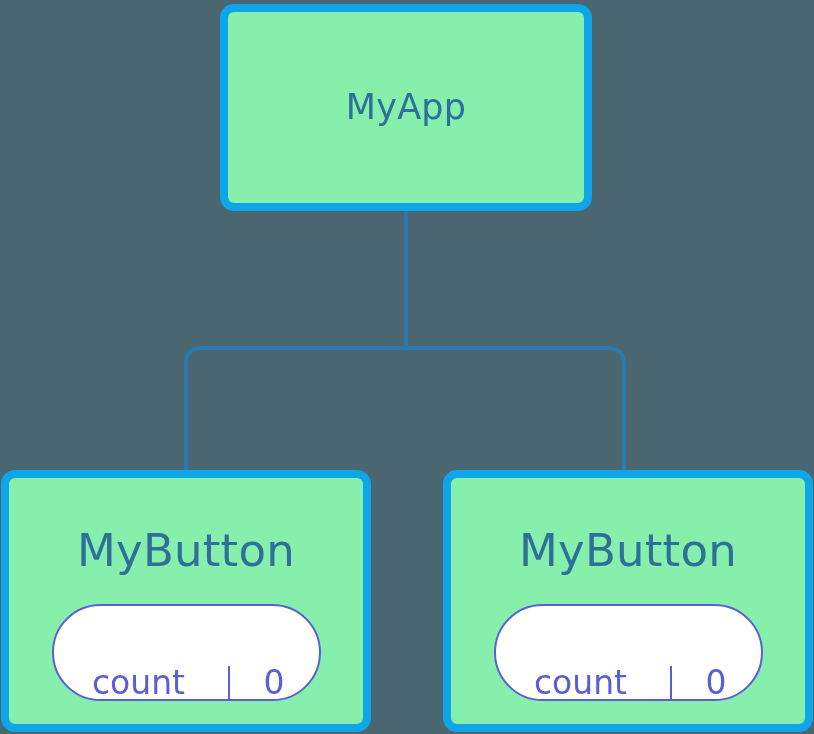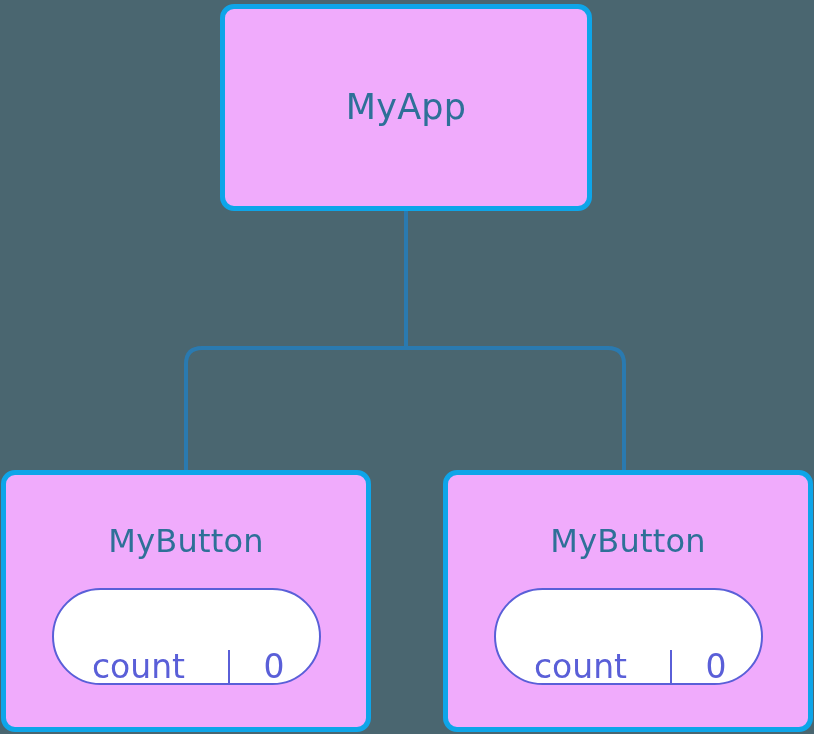--- a/index.html
+++ b/index.html
@@ -22,22 +22,22 @@
     left: 0;
     top: 0;
     width: 814px;
     height: 734px;
   }
 
   
   .node {
     position: absolute;
     box-sizing: border-box;
-    background: #f0abfc;
-    border: 5px solid #0ea5e9;
+    background: #86efac;
+    border: 8px solid #0ea5e9;
     border-radius: 14px;
     display: flex;
     flex-direction: column;
     align-items: center;
   }
 
   .node-root {
     left: 220px;
     top: 4px;
     width: 372px;
@@ -56,21 +56,21 @@
   .node-title {
     color: #2e7098;
     font-size: 35px;
     font-weight: 400;
     letter-spacing: 0.2px;
     line-height: 1;
     white-space: nowrap;
   }
   .node-leaf .node-title {
     margin-top: 50px;
-    font-size: 32px;
+    font-size: 45px;
     text-align: right;
   }
 
   
   .pill {
     position: relative;
     box-sizing: border-box;
     margin-top: 31px;
     height: 97px;
     border: 2.5px solid #5a5fd8;

